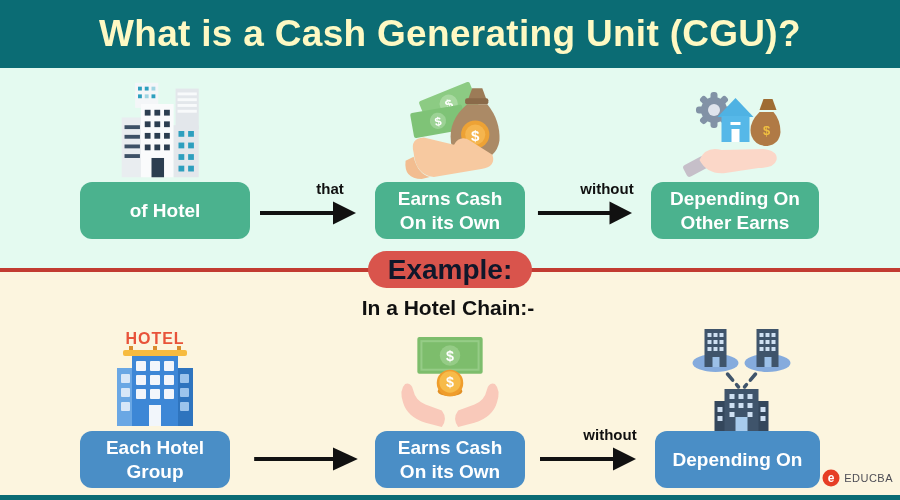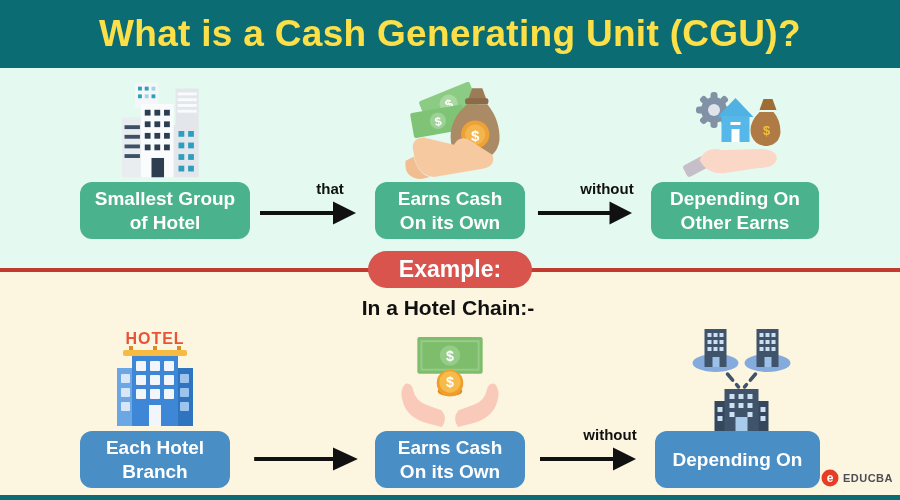--- a/index.html
+++ b/index.html
@@ -2,31 +2,31 @@
 <html><head>
 <meta charset="utf-8">
 <style>
   html,body{margin:0;padding:0;}
   .canvas{position:relative;width:900px;height:500px;overflow:hidden;
     font-family:"Liberation Sans",sans-serif;background:#fcf5df;}
 
   
   .title-band{position:absolute;top:0;left:0;width:900px;height:68px;background:#0b6c74;
     display:flex;align-items:center;justify-content:center;}
-  .title-band h1{margin:0;color:#fde047;font-size:37px;font-weight:800;letter-spacing:.3px;}
+  .title-band h1{margin:0;color:#fef9c3;font-size:37px;font-weight:800;letter-spacing:.3px;}
 
   
   .def-section{position:absolute;top:68px;left:0;width:900px;height:203px;background:#e4faf0;}
   .ex-section{position:absolute;top:271px;left:0;width:896px;height:224px;background:#fcf5df;}
 
   
   .divider-line{position:absolute;top:268px;left:0;width:900px;height:4px;background:#c23b31;z-index:2;}
   .example-pill{position:absolute;top:251px;left:368px;width:164px;height:37px;background:#d9544c;
     border-radius:19px;z-index:3;display:flex;align-items:center;justify-content:center;
-    color:#ffffff;font-size:23px;font-weight:700;}
+    color:#0f172a;font-size:28px;font-weight:700;}
 
   
   .box{position:absolute;height:57px;border-radius:12px;display:flex;flex-direction:column;
     align-items:center;justify-content:center;color:#fff;font-weight:700;font-size:19px;
     line-height:24px;text-align:center;padding:0 4px;box-sizing:border-box;}
   .green{background:#4bb28e;}
   .blue{background:#4a8ec6;}
 
   
   .connector{position:absolute;display:flex;flex-direction:column;align-items:center;}
@@ -54,21 +54,21 @@
   .pos-ei2{left:396px;top:62px;width:108px;height:100px;}
   .pos-ei3{left:688px;top:52px;width:106px;height:108px;}
   .pos-eb1{left:80px;top:160px;width:150px;}
   .pos-ea1{left:252px;top:155px;width:108px;}
   .pos-eb2{left:375px;top:160px;width:150px;}
   .pos-ea2{left:538px;top:155px;width:100px;}
   .pos-eb3{left:655px;top:160px;width:165px;}
 
   
   .logo{position:absolute;top:469px;right:7px;display:flex;align-items:center;gap:4px;z-index:4;}
-  .logo-text{font-size:11px;font-weight:700;color:#4d4d55;letter-spacing:.5px;}
+  .logo-text{font-size:11px;font-weight:400;color:#4d4d55;letter-spacing:.5px;}
   .footer-band{position:absolute;bottom:0;left:0;width:900px;height:5px;background:#0b6c74;z-index:5;}
 
   svg text{font-family:"Liberation Sans",sans-serif;}
 </style>
 </head>
 <body>
 
 <div class="canvas">
 
   <header class="title-band">
@@ -161,21 +161,20 @@
         <polygon points="34,37 52,18 70,37" fill="#4fb2e3"></polygon>
         <rect x="38" y="36" width="28" height="26" fill="#56b8e8"></rect>
         <rect x="47" y="42" width="10" height="3" fill="#ffffff"></rect>
         <rect x="48" y="49" width="8" height="13" fill="#ffffff"></rect>
         <rect x="0" y="80" width="24" height="13" rx="3" fill="#c6bfc9" transform="rotate(-28 12 86)"></rect>
         <path d="M16 80 Q22 66 38 70 L80 69 Q95 71 93 80 Q91 88 75 88 L42 93 Q24 95 16 80 Z" fill="#fbd7c8"></path>
       </svg>
     </div>
 
     <div class="box green pos-db1">
-      <span>Smallest Group</span>
       <span>of Hotel</span>
     </div>
 
     <div class="connector pos-da1">
       <span class="conn-label">that</span>
       <svg class="arrow" viewBox="0 0 100 26" preserveAspectRatio="none">
         <line x1="2" y1="13" x2="78" y2="13" stroke="#111" stroke-width="3.6"></line>
         <polygon points="75,3 98,13 75,23" fill="#111"></polygon>
       </svg>
     </div>
@@ -297,21 +296,21 @@
           <rect x="50" y="80" width="5" height="5" fill="#cfe0f2"></rect>
           <rect x="59" y="80" width="5" height="5" fill="#cfe0f2"></rect>
         <rect x="41" y="89" width="5" height="5" fill="#cfe0f2"></rect>
           <rect x="59" y="89" width="5" height="5" fill="#cfe0f2"></rect>
         <rect x="47" y="94" width="12" height="14" fill="#a8cbec"></rect>
       </svg>
     </div>
 
     <div class="box blue pos-eb1">
       <span>Each Hotel</span>
-      <span>Branch</span>
+      <span>Group</span>
     </div>
 
     <div class="connector pos-ea1">
       <span class="conn-label"></span>
       <svg class="arrow" viewBox="0 0 100 26" preserveAspectRatio="none">
         <line x1="2" y1="13" x2="78" y2="13" stroke="#111" stroke-width="3.6"></line>
         <polygon points="75,3 98,13 75,23" fill="#111"></polygon>
       </svg>
     </div>
 

